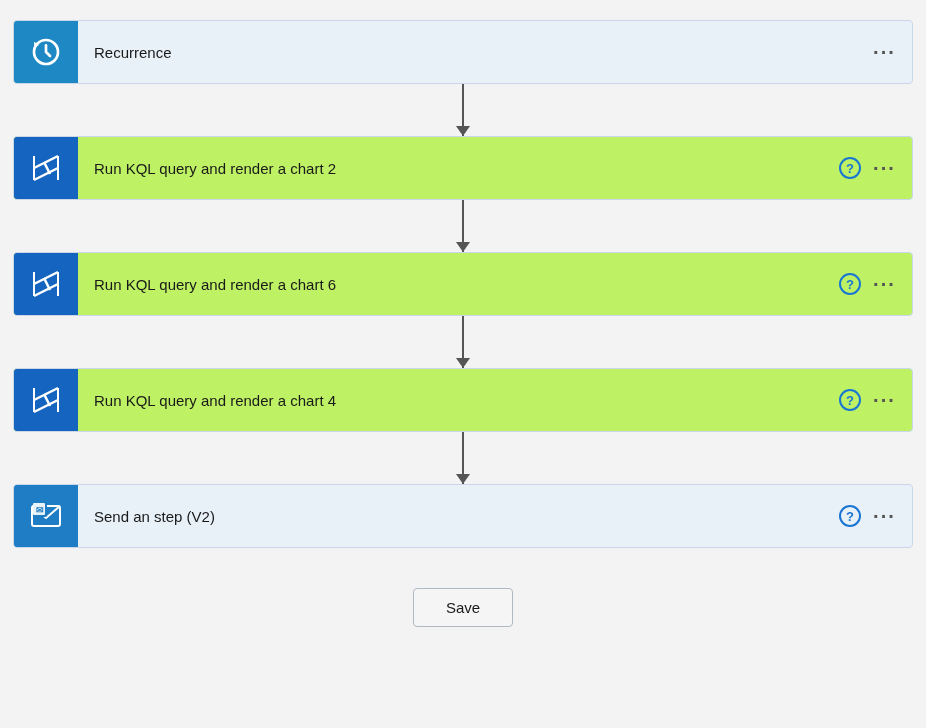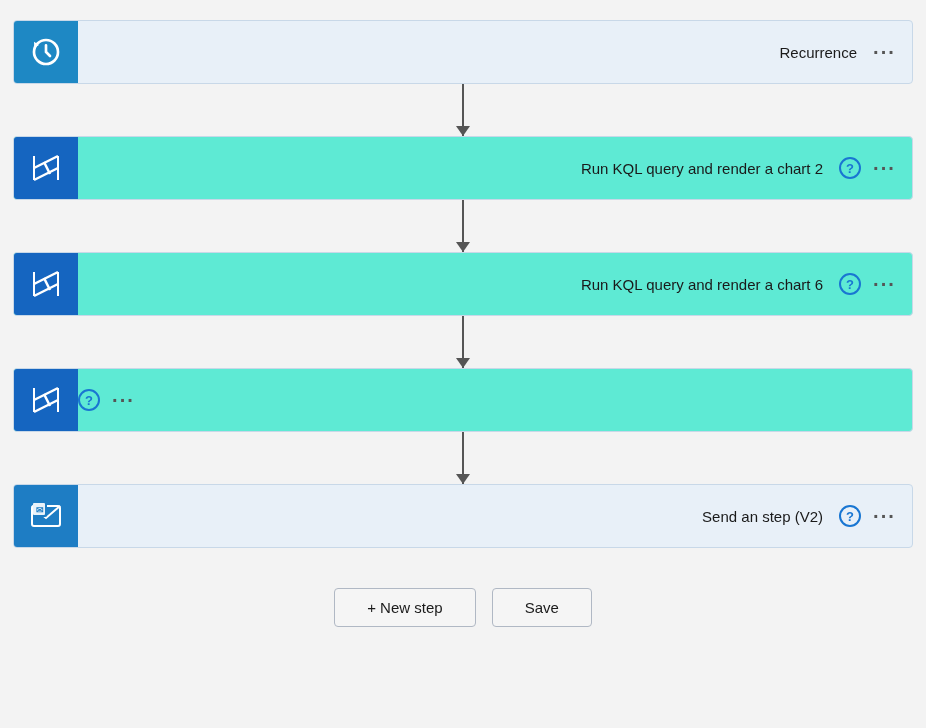--- a/index.html
+++ b/index.html
@@ -24,21 +24,21 @@
       border: 1.5px solid #c8d8e8;
       border-radius: 4px;
       display: flex;
       align-items: center;
       background: #e8f0f8;
       height: 64px;
       position: relative;
       overflow: hidden;
     }
     .step-card.grey-bg {
-      background: #5eead4;
+      background: #bef264;
     }
     .step-icon {
       width: 64px;
       height: 64px;
       background: #1565c0;
       display: flex;
       align-items: center;
       justify-content: center;
       flex-shrink: 0;
     }
@@ -49,21 +49,20 @@
       width: 32px;
       height: 32px;
       fill: white;
     }
     .step-label {
       flex: 1;
       padding: 0 16px;
       font-size: 15px;
       color: #1a1a1a;
       font-weight: 400;
-      text-align: right;
     }
     .step-actions {
       display: flex;
       align-items: center;
       gap: 12px;
       padding-right: 16px;
     }
     .help-icon {
       width: 22px;
       height: 22px;
@@ -203,20 +202,21 @@
     <div class="step-icon">
       <svg viewBox="0 0 32 32">
         <rect x="2" y="2" width="28" height="28" rx="2" fill="#1565c0"></rect>
         <line x1="4" y1="16" x2="28" y2="4" stroke="white" stroke-width="2.5"></line>
         <line x1="4" y1="28" x2="28" y2="16" stroke="white" stroke-width="2.5"></line>
         <line x1="4" y1="4" x2="4" y2="28" stroke="white" stroke-width="2"></line>
         <line x1="28" y1="4" x2="28" y2="28" stroke="white" stroke-width="2"></line>
         <line x1="14" y1="10" x2="20" y2="22" stroke="white" stroke-width="2.5"></line>
       </svg>
     </div>
+    <span class="step-label">Run KQL query and render a chart 4</span>
     <div class="step-actions">
       <div class="help-icon">
         <span>?</span>
       </div>
       <span class="more-icon">···</span>
     </div>
   </div>
 
   <div class="connector">
     <div class="connector-line"></div>
@@ -235,17 +235,16 @@
     <span class="step-label">Send an step (V2)</span>
     <div class="step-actions">
       <div class="help-icon">
         <span>?</span>
       </div>
       <span class="more-icon">···</span>
     </div>
   </div>
 
   <div class="bottom-actions">
-    <button class="btn">+ New step</button>
     <button class="btn">Save</button>
   </div>
 
 </div>
 
 </body></html>

